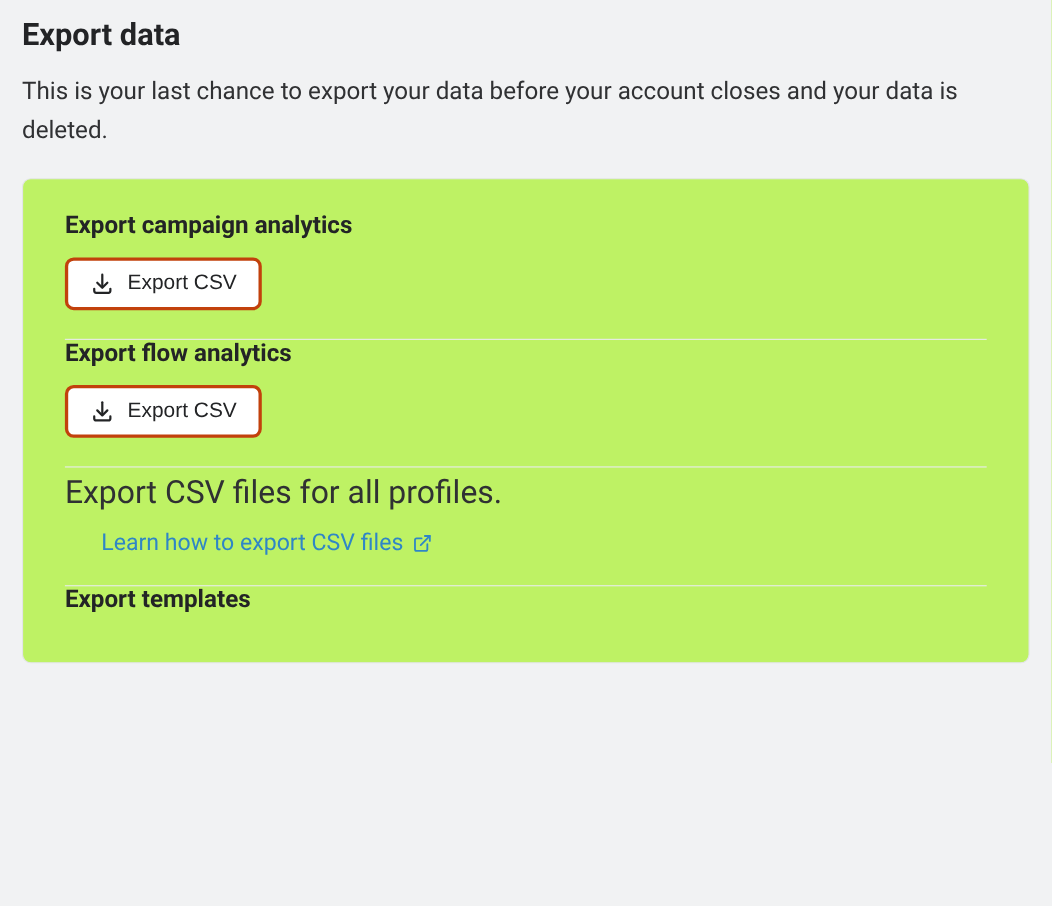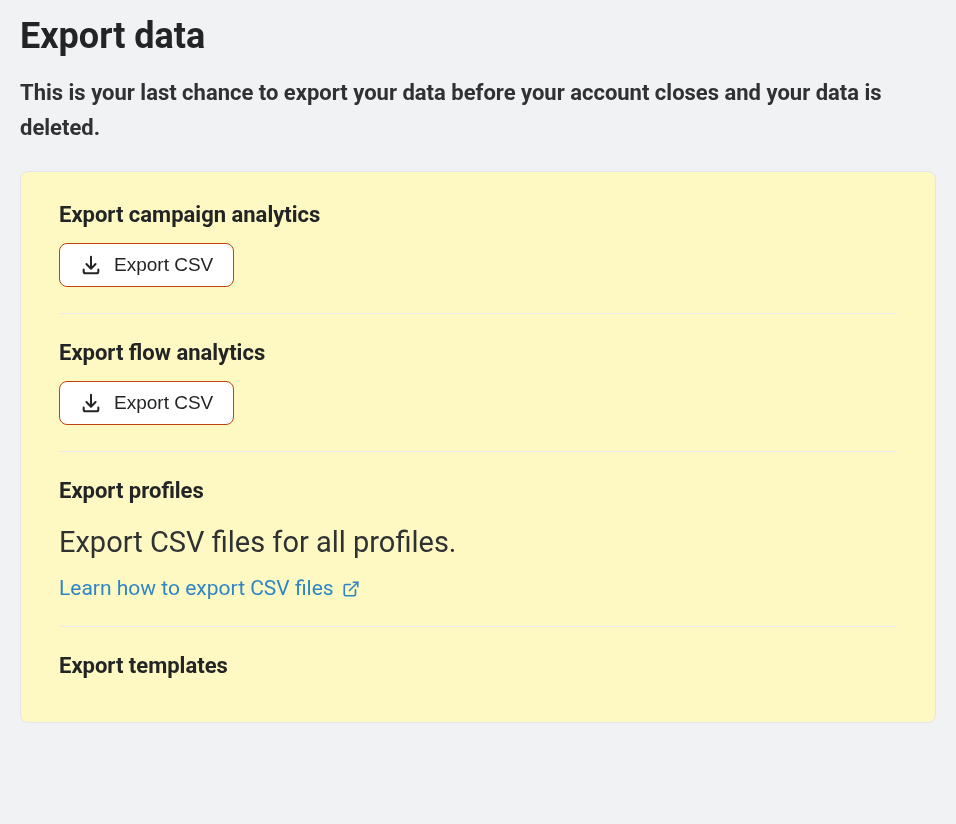--- a/index.html
+++ b/index.html
@@ -9,80 +9,80 @@
     }
     body {
       font-family: -apple-system, BlinkMacSystemFont, "Segoe UI", Roboto, Helvetica, Arial, sans-serif;
       background: #f1f2f3;
       width: 956px;
       height: 824px;
       padding: 15px 20px 20px 20px;
       color: #1f2329;
     }
     .page-title {
-      font-size: 36px;
+      font-size: 28px;
       font-weight: 700;
       margin-bottom: 18px;
       color: #232426;
     }
     .page-subtitle {
       font-size: 22px;
       line-height: 1.6;
       color: #303133;
       margin-bottom: 26px;
-      font-weight: 700;
+      font-weight: 400;
       max-width: 880px;
     }
     .card {
-      background: #fef9c3;
+      background: #bef264;
       border: 1px solid #e3e5e8;
       border-radius: 8px;
       padding: 30px 38px 28px 38px;
     }
     .section {
       padding: 0;
     }
     .section + .section {
       border-top: 1px solid #e9ebed;
-      padding-top: 26px;
       margin-top: 26px;
     }
     .section-title {
       font-size: 22px;
       font-weight: 700;
       color: #232426;
       margin-bottom: 16px;
     }
     .section-description {
       font-size: 29px;
       color: #303133;
       margin-bottom: 10px;
       line-height: 1.6;
     }
     .export-button {
       display: inline-flex;
       align-items: center;
       gap: 12px;
-      border: 1px solid #c2410c;
+      border: 3px solid #c2410c;
       background: #ffffff;
       border-radius: 8px;
       padding: 10px 20px;
       font-size: 19px;
       color: #232426;
       cursor: pointer;
       font-weight: 400;
     }
     .learn-link {
       display: inline-flex;
       align-items: center;
       gap: 8px;
       color: #2f86c6;
       font-size: 21px;
       text-decoration: none;
       cursor: pointer;
+      margin-left: 33px;
     }
     .icon-download {
       width: 22px;
       height: 22px;
       flex-shrink: 0;
     }
     .icon-external {
       width: 18px;
       height: 18px;
       flex-shrink: 0;
@@ -118,21 +118,20 @@
           <path d="M12 3v12"></path>
           <path d="M7 11l5 5 5-5"></path>
           <path d="M4 17v2a2 2 0 0 0 2 2h12a2 2 0 0 0 2-2v-2"></path>
         </svg>
       </span>
       <span>Export CSV</span>
     </button>
   </div>
 
   <div class="section">
-    <h2 class="section-title">Export profiles</h2>
     <p class="section-description">Export CSV files for all profiles.</p>
     <a class="learn-link">
       <span>Learn how to export CSV files</span>
       <span class="icon-external">
         <svg viewBox="0 0 24 24" fill="none" stroke="#2f86c6" stroke-width="2.2" stroke-linecap="round" stroke-linejoin="round">
           <path d="M18 13v6a2 2 0 0 1-2 2H5a2 2 0 0 1-2-2V8a2 2 0 0 1 2-2h6"></path>
           <polyline points="15 3 21 3 21 9"></polyline>
           <line x1="10" y1="14" x2="21" y2="3"></line>
         </svg>
       </span>

